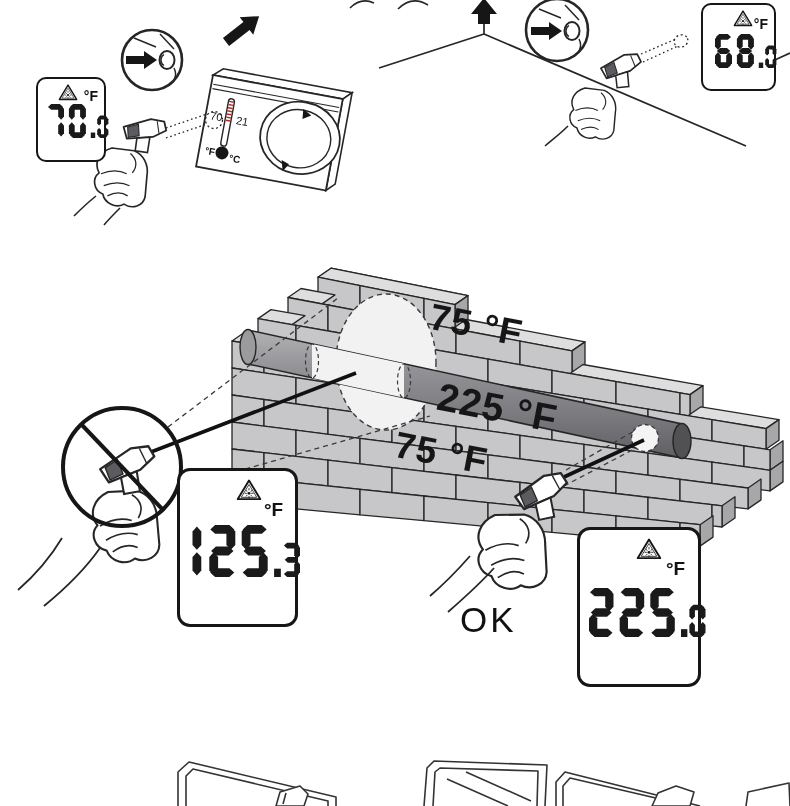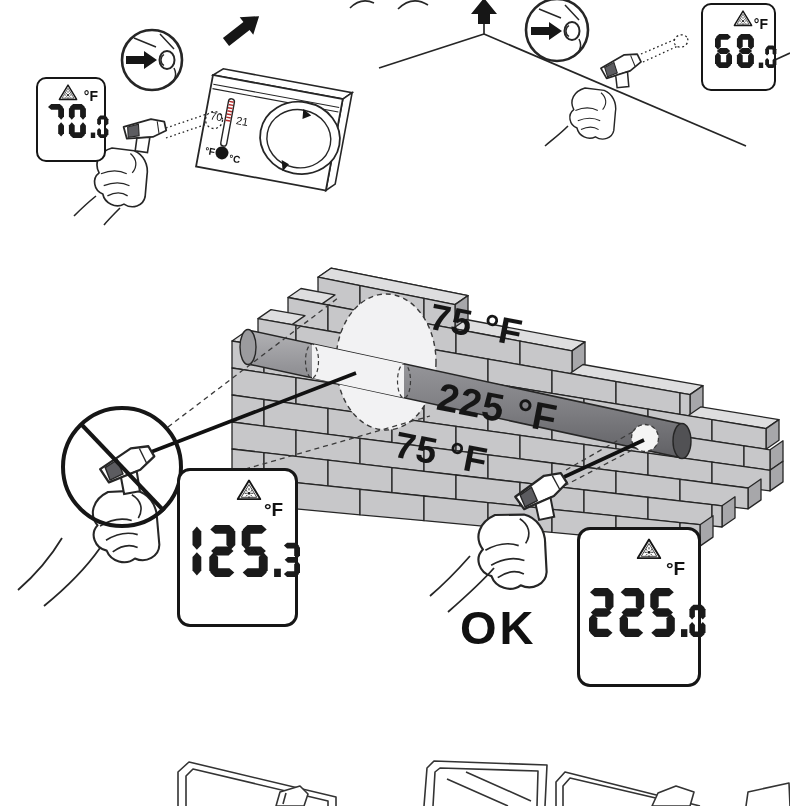--- a/index.html
+++ b/index.html
@@ -1,21 +1,21 @@
 <!DOCTYPE html>
 <html><head>
 <meta charset="utf-8">
 <style>
   html,body{margin:0;padding:0;background:#fff;}
   .stage{position:relative;width:790px;height:806px;background:#fff;overflow:hidden;
          font-family:"Liberation Sans", sans-serif;color:#151515;}
   .stage > svg.art{position:absolute;left:0;top:0;z-index:1;}
   .wlabel{position:absolute;z-index:2;font-weight:800;letter-spacing:1px;white-space:nowrap;
           transform:rotate(11deg);transform-origin:left top;color:#161616;}
-  .ok{position:absolute;z-index:2;font-size:47px;font-weight:700;letter-spacing:3px;color:#111;}
+  .ok{position:absolute;z-index:2;font-size:35px;font-weight:400;letter-spacing:3px;color:#111;}
   .lcd{position:absolute;z-index:3;background:#fff;border:3px solid #161616;border-radius:13px;
        box-sizing:border-box;}
   .lcd.small{border-width:2.5px;border-radius:10px;}
   .lcd .licon{position:absolute;}
   .lcd .unit{position:absolute;font-weight:700;color:#111;}
   .lcd .val{position:absolute;}
 </style>
 </head>
 <body>
 

